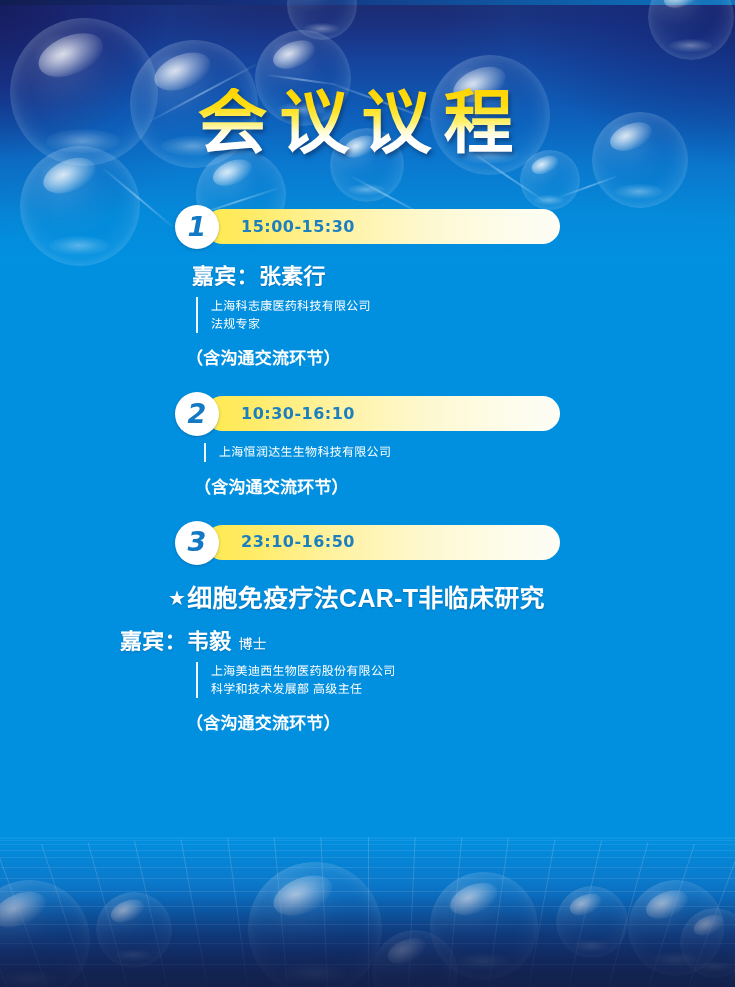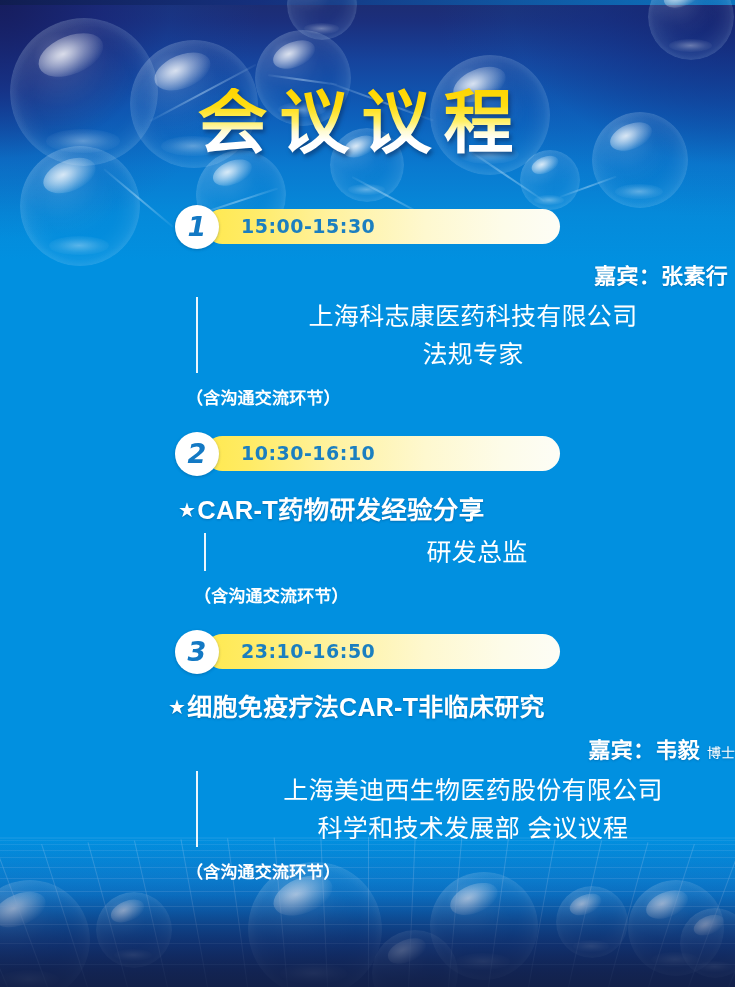--- a/index.html
+++ b/index.html
@@ -213,21 +213,21 @@
     border-radius: 18px;
     background: linear-gradient(to right,
         #ffe94f 0%, #ffeb64 12%, #fff2a0 36%,
         #fef8cf 62%, #fdfce9 84%, #fdfdf6 100%);
     z-index: 2;
     display: flex;
     align-items: center;
   }
   .pill span {
     margin-left: 36px;
-    font-size: 19px;
+    font-size: 16px;
     font-weight: 700;
     color: #1b7fc0;
     letter-spacing: .5px;
     font-family: "DejaVu Sans", "Liberation Sans", sans-serif;
     line-height: 1;
   }
 
   .item-title {
     margin: 13px 0 0 168px;
     font-size: 25.5px;
@@ -243,61 +243,59 @@
     vertical-align: 2px;
   }
 
   .guest {
     margin: 9px 0 0 192px;
     font-size: 22px;
     font-weight: 700;
     color: #ffffff;
     letter-spacing: .3px;
     text-shadow: 0 1px 2px rgba(5,55,105,0.3);
-    text-align: right;
   }
   .guest .deg {
     font-size: 14px;
     font-weight: 400;
     margin-left: 7px;
     letter-spacing: 0;
   }
 
   .affil {
     margin: 7px 0 0 196px;
     padding-left: 13px;
     border-left: 2px solid rgba(255,255,255,0.92);
   }
   .affil div {
-    font-size: 25px;
+    font-size: 12px;
     color: #ffffff;
     line-height: 1.52;
     letter-spacing: .3px;
     white-space: nowrap;
-    text-align: center;
   }
 
   .note {
     margin: 11px 0 0 186px;
     font-size: 17px;
     font-weight: 700;
     color: #ffffff;
     letter-spacing: .2px;
   }
 
   
   .item-1 { margin-top: 0; }
   .item-2 { margin-top: 23px; }
   .item-3 { margin-top: 23px; }
   .item-2 .item-title { margin-left: 178px; }
   .item-2 .guest      { margin-left: 200px; }
   .item-2 .affil      { margin-left: 204px; }
   .item-2 .note       { margin-left: 194px; }
   .item-3 .item-title { margin-left: 168px; }
-  .item-3 .guest      { margin-left: 76px; }
+  .item-3 .guest      { margin-left: 120px; }
   .item-3 .affil      { margin-left: 196px; }
   .item-3 .note       { margin-left: 186px; }
   .item-3 .item-title { font-size: 25px; }
 </style>
 </head>
 <body>
 
 <div class="poster">
 
   <div class="bg-base"></div>
@@ -396,39 +394,38 @@
 
     <div class="item item-2">
       <div class="item-head">
         <div class="pill">
           <span>10:30-16:10</span>
         </div>
         <div class="badge">
           <span>2</span>
         </div>
       </div>
-      <div class="item-title"><span class="star">★</span><span>CAR-T药物研发经验分享</span></div>
       <div class="affil">
-        <div>研发总监</div>
+        <div>上海恒润达生生物科技有限公司</div>
       </div>
       <div class="note">（含沟通交流环节）</div>
     </div>
 
     <div class="item item-3">
       <div class="item-head">
         <div class="pill">
           <span>23:10-16:50</span>
         </div>
         <div class="badge">
           <span>3</span>
         </div>
       </div>
       <div class="item-title"><span class="star">★</span><span>细胞免疫疗法CAR-T非临床研究</span></div>
       <div class="guest"><span>嘉宾：</span><span>韦毅</span><span class="deg">博士</span></div>
       <div class="affil">
         <div>上海美迪西生物医药股份有限公司</div>
-        <div>科学和技术发展部 会议议程</div>
+        <div>科学和技术发展部 高级主任</div>
       </div>
       <div class="note">（含沟通交流环节）</div>
     </div>
 
   </div>
 </div>
 
 </body></html>

